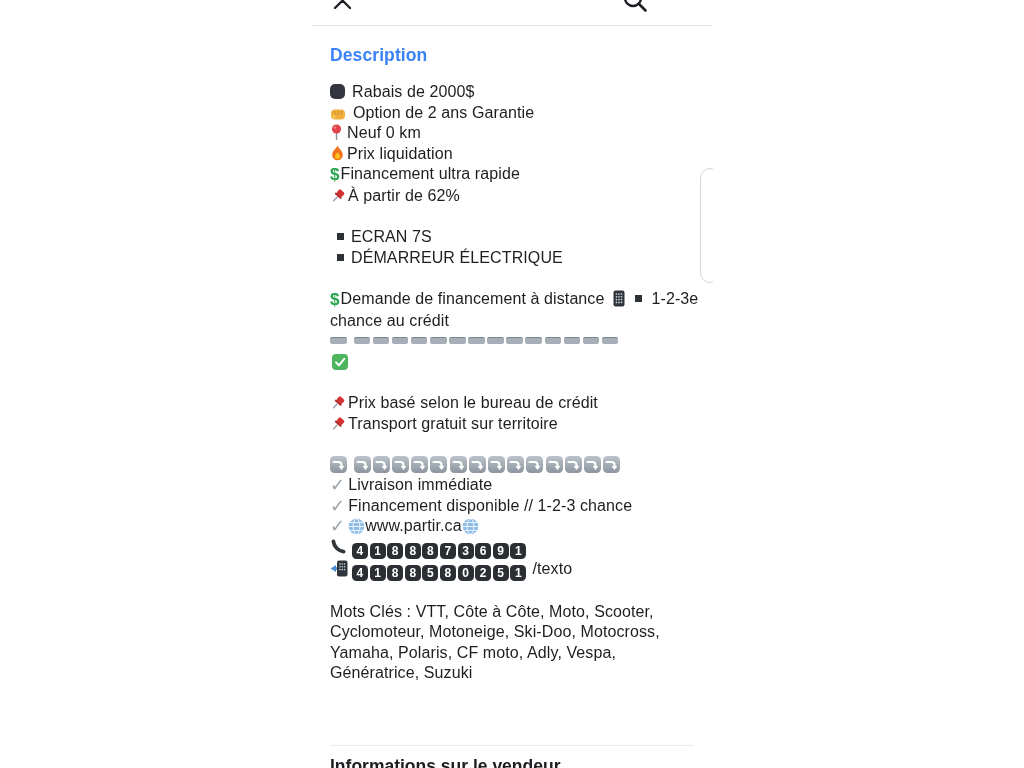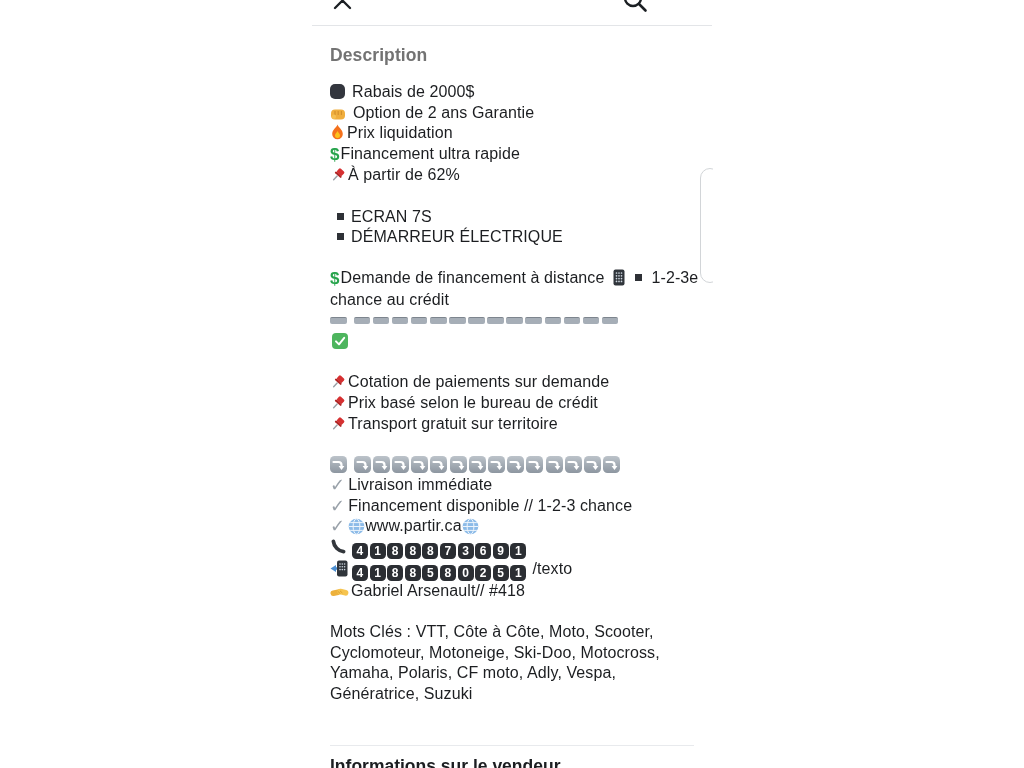--- a/index.html
+++ b/index.html
@@ -14,21 +14,21 @@
   
   .icon-btn{position:absolute;background:none;border:none;padding:0;cursor:pointer;line-height:0;}
   .close-btn{left:22px;top:-10px;}
   .search-btn{left:312px;top:-13px;}
   .divider{position:absolute;height:1px;background:#e3e5e8;}
   .top-divider{left:2px;top:25px;width:400px;}
   .bottom-divider{left:20px;top:745px;width:364px;background:#e8eaed;}
 
   
   .content{position:absolute;left:20px;top:45px;width:371px;}
-  .section-heading{font-size:17.5px;font-weight:bold;margin:0;color:#737373;letter-spacing:.1px;}
+  .section-heading{font-size:17.5px;font-weight:bold;margin:0;color:#3b82f6;letter-spacing:.1px;}
   .para{margin-top:16px;font-size:16px;line-height:20.6px;letter-spacing:.1px;}
   .line{min-height:20.6px;}
   .blank{height:20.6px;}
 
   
   .emo{display:inline-block;vertical-align:-3px;line-height:0;}
   .emo svg{display:block;}
 
   .black-square{width:15px;height:15px;border-radius:5px;background:#33363e;margin-right:7px;vertical-align:-2px;}
   .sq{display:inline-block;width:7px;height:7px;background:#2e3136;margin:0 9px 1px 2px;vertical-align:1px;}
@@ -81,20 +81,27 @@
       </div>
 
       <div class="line">
         <span class="emo" style="margin-right:6px;vertical-align:-3px;"><svg width="17" height="15" viewBox="0 0 17 15">
               <rect x="1" y="3.5" width="14" height="10" rx="4" fill="#f0ae3d"></rect>
               <path d="M5 5v4 M8.2 5v4 M11.4 5v4" stroke="#d28f2a" stroke-width="1.1"></path>
               <rect x="2" y="8.5" width="4" height="4.4" rx="2" fill="#f6c053"></rect>
             </svg></span><span>Option de 2 ans Garantie</span>
       </div>
 
+      <div class="line">
+        <span class="emo" style="margin-right:4px;vertical-align:-3px;"><svg width="13" height="17" viewBox="0 0 13 17">
+              <rect x="5.8" y="8" width="1.5" height="8" rx="0.7" fill="#8d949b"></rect>
+              <circle cx="6.5" cy="5" r="4.6" fill="#e2434b"></circle>
+              <circle cx="5" cy="3.6" r="1.2" fill="#f08a90"></circle>
+            </svg></span><span>Neuf 0 km</span>
+      </div>
 
       <div class="line">
         <span class="emo" style="margin-right:2px;vertical-align:-3px;"><svg width="15" height="17" viewBox="0 0 15 17">
               <path d="M7.5 0.5 C8.6 4 12.8 5.4 12.8 10 a5.3 5.3 0 0 1 -10.6 0 C2.2 5.4 6.4 4 7.5 0.5 Z" fill="#f4711c"></path>
               <path d="M7.5 7 C8.3 9 10 9.3 10 11.6 a2.5 2.5 0 0 1 -5 0 C5 9.3 6.7 9 7.5 7 Z" fill="#fcc21b"></path>
             </svg></span><span>Prix liquidation</span>
       </div>
 
       <div class="line">
         <span class="dollar-glyph">$</span><span>Financement ultra rapide</span>
@@ -153,29 +160,20 @@
 
       <div class="line blank"></div>
 
       <div class="line">
         <span class="emo" style="margin-right:2px;vertical-align:-3px;"><svg width="16" height="16" viewBox="0 0 16 16">
               <g transform="rotate(42 8 8)">
                 <rect x="7.3" y="8.6" width="1.4" height="6.6" rx="0.7" fill="#9aa0a6"></rect>
                 <rect x="4.6" y="1.4" width="6.8" height="5.4" rx="1.4" fill="#d63031"></rect>
                 <rect x="3.8" y="6.6" width="8.4" height="2" rx="1" fill="#b02525"></rect>
               </g>
-            </svg></span><span>Cotation de paiements sur demande</span>
-      </div>
-      <div class="line">
-        <span class="emo" style="margin-right:2px;vertical-align:-3px;"><svg width="16" height="16" viewBox="0 0 16 16">
-              <g transform="rotate(42 8 8)">
-                <rect x="7.3" y="8.6" width="1.4" height="6.6" rx="0.7" fill="#9aa0a6"></rect>
-                <rect x="4.6" y="1.4" width="6.8" height="5.4" rx="1.4" fill="#d63031"></rect>
-                <rect x="3.8" y="6.6" width="8.4" height="2" rx="1" fill="#b02525"></rect>
-              </g>
             </svg></span><span>Prix basé selon le bureau de crédit</span>
       </div>
       <div class="line">
         <span class="emo" style="margin-right:2px;vertical-align:-3px;"><svg width="16" height="16" viewBox="0 0 16 16">
               <g transform="rotate(42 8 8)">
                 <rect x="7.3" y="8.6" width="1.4" height="6.6" rx="0.7" fill="#9aa0a6"></rect>
                 <rect x="4.6" y="1.4" width="6.8" height="5.4" rx="1.4" fill="#d63031"></rect>
                 <rect x="3.8" y="6.6" width="8.4" height="2" rx="1" fill="#b02525"></rect>
               </g>
             </svg></span><span>Transport gratuit sur territoire</span>
@@ -271,27 +269,20 @@
                 <circle cx="12.3" cy="6.8" r="0.8"></circle>
                 <circle cx="14.6" cy="6.8" r="0.8"></circle>
                 <circle cx="10" cy="9.6" r="0.8"></circle>
                 <circle cx="12.3" cy="9.6" r="0.8"></circle>
                 <circle cx="14.6" cy="9.6" r="0.8"></circle>
               </g>
               <path d="M0.5 8.5 L6 5 V7.3 H7 V9.7 H6 V12 Z" fill="#4d8fd1"></path>
             </svg></span><span><span class="keycap">4</span><span class="keycap">1</span><span class="keycap">8</span><span class="keycap">8</span><span class="keycap">5</span><span class="keycap">8</span><span class="keycap">0</span><span class="keycap">2</span><span class="keycap">5</span><span class="keycap">1</span></span> <span>/texto</span>
       </div>
 
-      <div class="line">
-        <span class="emo" style="margin-right:2px;vertical-align:-3px;"><svg width="19" height="14" viewBox="0 0 19 14">
-              <rect x="0.5" y="5" width="10.5" height="5.6" rx="2.8" fill="#edb13c" transform="rotate(-12 5 8)"></rect>
-              <rect x="7.5" y="4.4" width="11" height="5.6" rx="2.8" fill="#f6c44e" transform="rotate(13 13 7)"></rect>
-              <path d="M8 6.5 l2.4 2.2 M10 5.8 l2.4 2.2" stroke="#d99a2b" stroke-width="0.9" fill="none"></path>
-            </svg></span><span>Gabriel Arsenault// #418</span>
-      </div>
 
       <div class="line blank"></div>
 
       <div class="line">
         <span>Mots Clés : VTT, Côte à Côte, Moto, Scooter, Cyclomoteur, Motoneige, Ski-Doo, Motocross, Yamaha, Polaris, CF moto, Adly, Vespa, Génératrice, Suzuki</span>
       </div>
 
     </div>
   </div>
 

